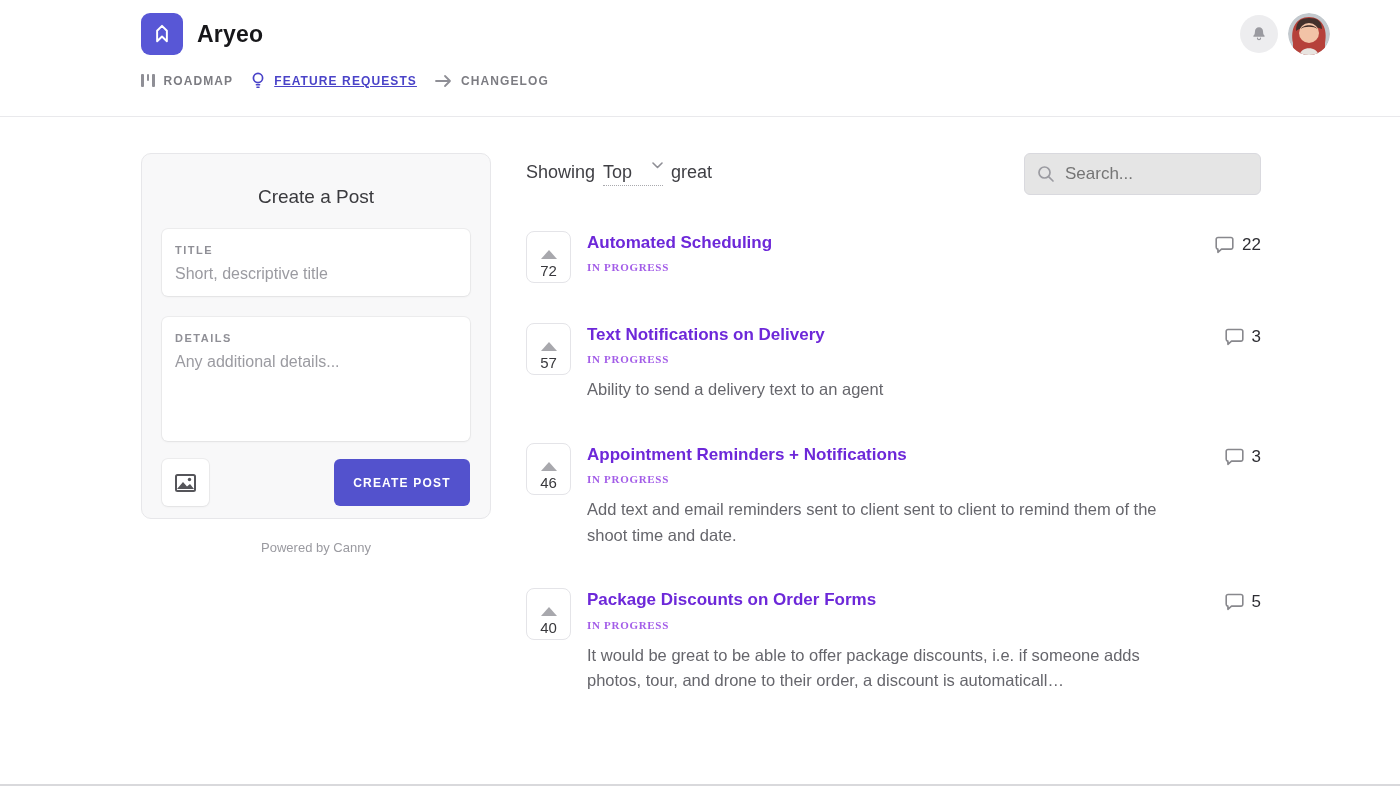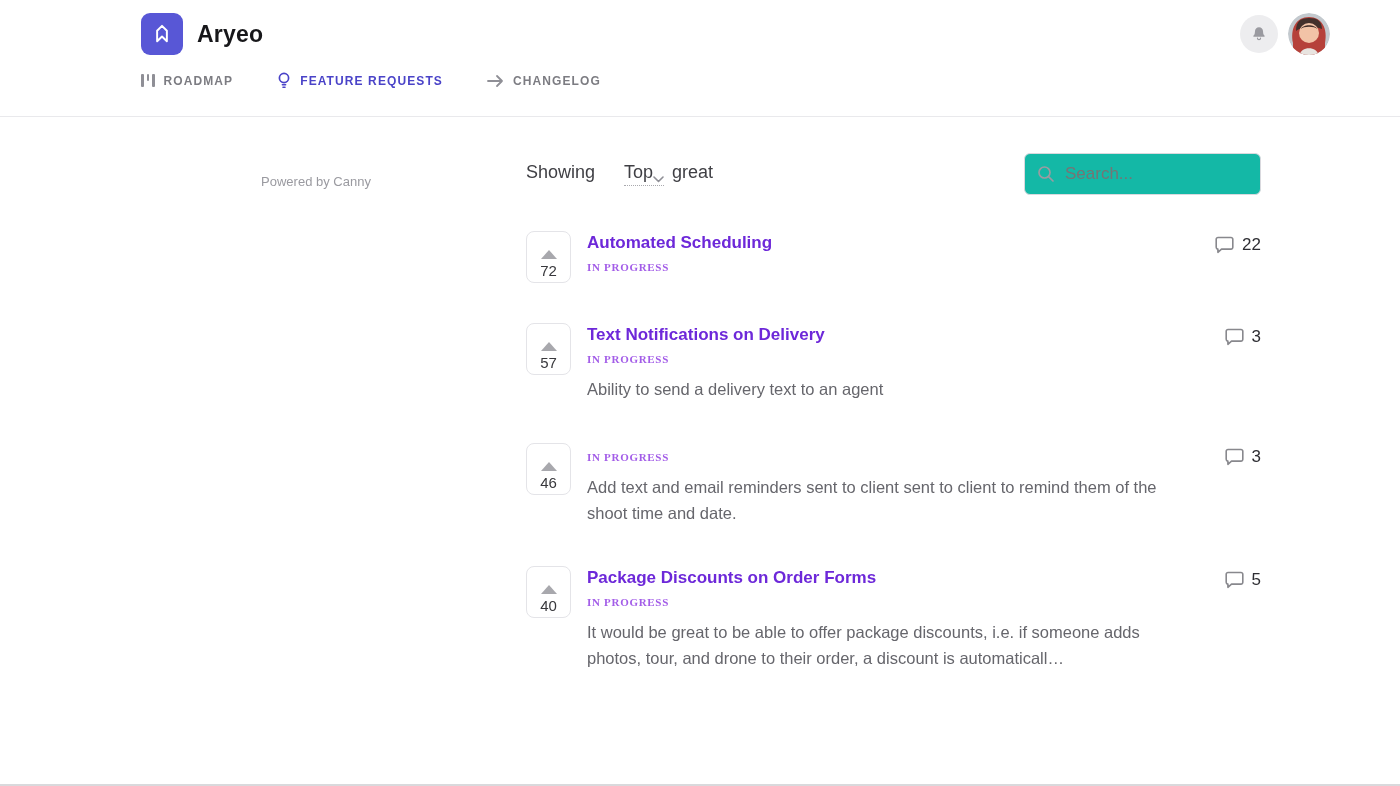--- a/index.html
+++ b/index.html
@@ -25,26 +25,26 @@
     width:42px; height:42px; border-radius:9px; background:#5857d6;
     display:flex; align-items:center; justify-content:center; flex:0 0 auto;
   }
   .brand{ font-size:23px; font-weight:600; color:#17171a; margin-left:14px; letter-spacing:.2px;}
   .header-right{ margin-left:auto; display:flex; align-items:center; gap:10px; }
   .bell-circle{
     width:38px; height:38px; border-radius:50%; background:#ededef;
     display:flex; align-items:center; justify-content:center; cursor:pointer;
   }
   .avatar{ width:42px; height:42px; border-radius:50%; overflow:hidden; cursor:pointer; }
-  .nav{ display:flex; align-items:center; gap:44px; margin-top:17px; }
+  .nav{ display:flex; align-items:center; gap:18px; margin-top:17px; }
   .nav-item{
     display:flex; align-items:center; gap:9px; font-size:12px; font-weight:700;
     letter-spacing:1.1px; color:#7c7c82; cursor:pointer;
   }
-  .nav-item.active{ color:var(--accent-nav); }
+  .nav-item.active{ color:var(--accent-nav);text-decoration:underline; }
   .roadmap-icon{ display:flex; align-items:flex-start; gap:3px; height:13px; }
   .roadmap-icon i{ display:block; width:2.5px; background:#8f8f96; border-radius:1px;}
   .roadmap-icon i:nth-child(1){ height:13px;}
   .roadmap-icon i:nth-child(2){ height:7px;}
   .roadmap-icon i:nth-child(3){ height:13px;}
   
   .main{ display:flex; padding:36px 139px 0 141px; gap:35px; }
   .create-panel{
     width:350px; flex:0 0 auto; background:#f8f8f9; border:1px solid var(--border);
     border-radius:10px; padding:20px; height:366px;
@@ -75,28 +75,28 @@
   .create-btn{
     width:136px; height:47px; background:var(--accent); color:#fff; border:none; border-radius:6px;
     font-family:inherit; font-size:12px; font-weight:700; letter-spacing:1.2px; cursor:pointer;
   }
   .powered{ text-align:center; font-size:13px; color:#9a9aa0; margin-top:21px; }
   
   .right-col{ flex:1; min-width:0; }
   .toolbar{ display:flex; align-items:center; height:42px; margin-bottom:36px; }
   .showing{ font-size:18px; color:#3f3f44; display:flex; align-items:baseline; gap:8px; }
   .sort-toggle{
-    display:inline-flex; align-items:flex-end; gap:0; cursor:pointer;
-    border-bottom:1px dotted #a9a9ae; padding-bottom:2px; color:#3f3f44;margin-left:21px;
+    display:inline-flex; align-items:flex-start; gap:20px; cursor:pointer;
+    border-bottom:1px dotted #a9a9ae; padding-bottom:2px; color:#3f3f44;
   }
   .search-wrap{ margin-left:auto; position:relative; }
   .search-input{
     width:237px; height:42px; border:1px solid #d9d9de; border-radius:6px;
     padding:0 12px 0 40px; font-family:inherit; font-size:17px; color:#3a3a3e; outline:none;
-    background:#14b8a6;
+    background:#e5e5e5;
   }
   .search-icon{ position:absolute; left:13px; top:12px; pointer-events:none; }
   
   .post-row{ display:flex; gap:16px; margin-bottom:40px; }
   .vote-box{
     width:45px; height:52px; flex:0 0 auto; background:#fff; border:1px solid #e4e4e8;
     border-radius:8px; display:flex; flex-direction:column; align-items:center;
     justify-content:center; gap:3px; cursor:pointer; padding-top:15px;
   }
   .vote-tri{
@@ -165,20 +165,41 @@
         <path d="M1 7 H15 M10 2 L15 7 L10 12" fill="none" stroke="#8f8f96" stroke-width="1.8" stroke-linecap="round" stroke-linejoin="round"></path>
       </svg>
       <span>CHANGELOG</span>
     </div>
   </div>
 </div>
 
 <div class="main">
 
   <div style="width:350px;flex:0 0 auto;">
+    <div class="create-panel">
+      <div class="panel-title">Create a Post</div>
+      <div class="field-card">
+        <div class="field-label">TITLE</div>
+        <input class="field-input" type="text" placeholder="Short, descriptive title" style="">
+      </div>
+      <div class="field-card details-card">
+        <div class="field-label">DETAILS</div>
+        <textarea class="field-area" placeholder="Any additional details..." style=""></textarea>
+      </div>
+      <div class="panel-actions">
+        <button class="img-btn">
+          <svg width="21" height="18" viewBox="0 0 21 18">
+            <rect x="1" y="1" width="19" height="16" rx="1.5" fill="none" stroke="#55555a" stroke-width="2"></rect>
+            <circle cx="14.5" cy="5.5" r="1.7" fill="#55555a"></circle>
+            <path d="M2 15 L8 8 L12 12.5 L15 10 L19 15 Z" fill="#55555a"></path>
+          </svg>
+        </button>
+        <button class="create-btn">CREATE POST</button>
+      </div>
+    </div>
     <div class="powered">Powered by Canny</div>
   </div>
 
   <div class="right-col">
     <div class="toolbar">
       <div class="showing">
         <span>Showing</span>
         <span class="sort-toggle">
           <span>Top</span>
           <svg width="11" height="7" viewBox="0 0 11 7">
@@ -228,20 +249,21 @@
         </svg>
         <span class="comment-count">3</span>
       </div>
     </div>
       <div class="post-row">
       <div class="vote-box">
         <span class="vote-tri"></span>
         <span class="vote-count">46</span>
       </div>
       <div class="post-body">
+        <div class="post-title">Appointment Reminders + Notifications</div>
         <div class="post-status">IN PROGRESS</div>
         <div class="post-desc">Add text and email reminders sent to client sent to client to remind them of the shoot time and date.</div>
       </div>
       <div class="comment-cluster">
         <svg width="19" height="18" viewBox="0 0 19 18">
           <path d="M3 1.5 h13 a1.8 1.8 0 0 1 1.8 1.8 v8 a1.8 1.8 0 0 1 -1.8 1.8 h-9.5 l-3.6 3.2 v-3.2 h0 a1.8 1.8 0 0 1 -1.7 -1.8 v-8 A1.8 1.8 0 0 1 3 1.5 z" fill="none" stroke="#88888d" stroke-width="1.6" stroke-linejoin="round"></path>
         </svg>
         <span class="comment-count">3</span>
       </div>
     </div>

